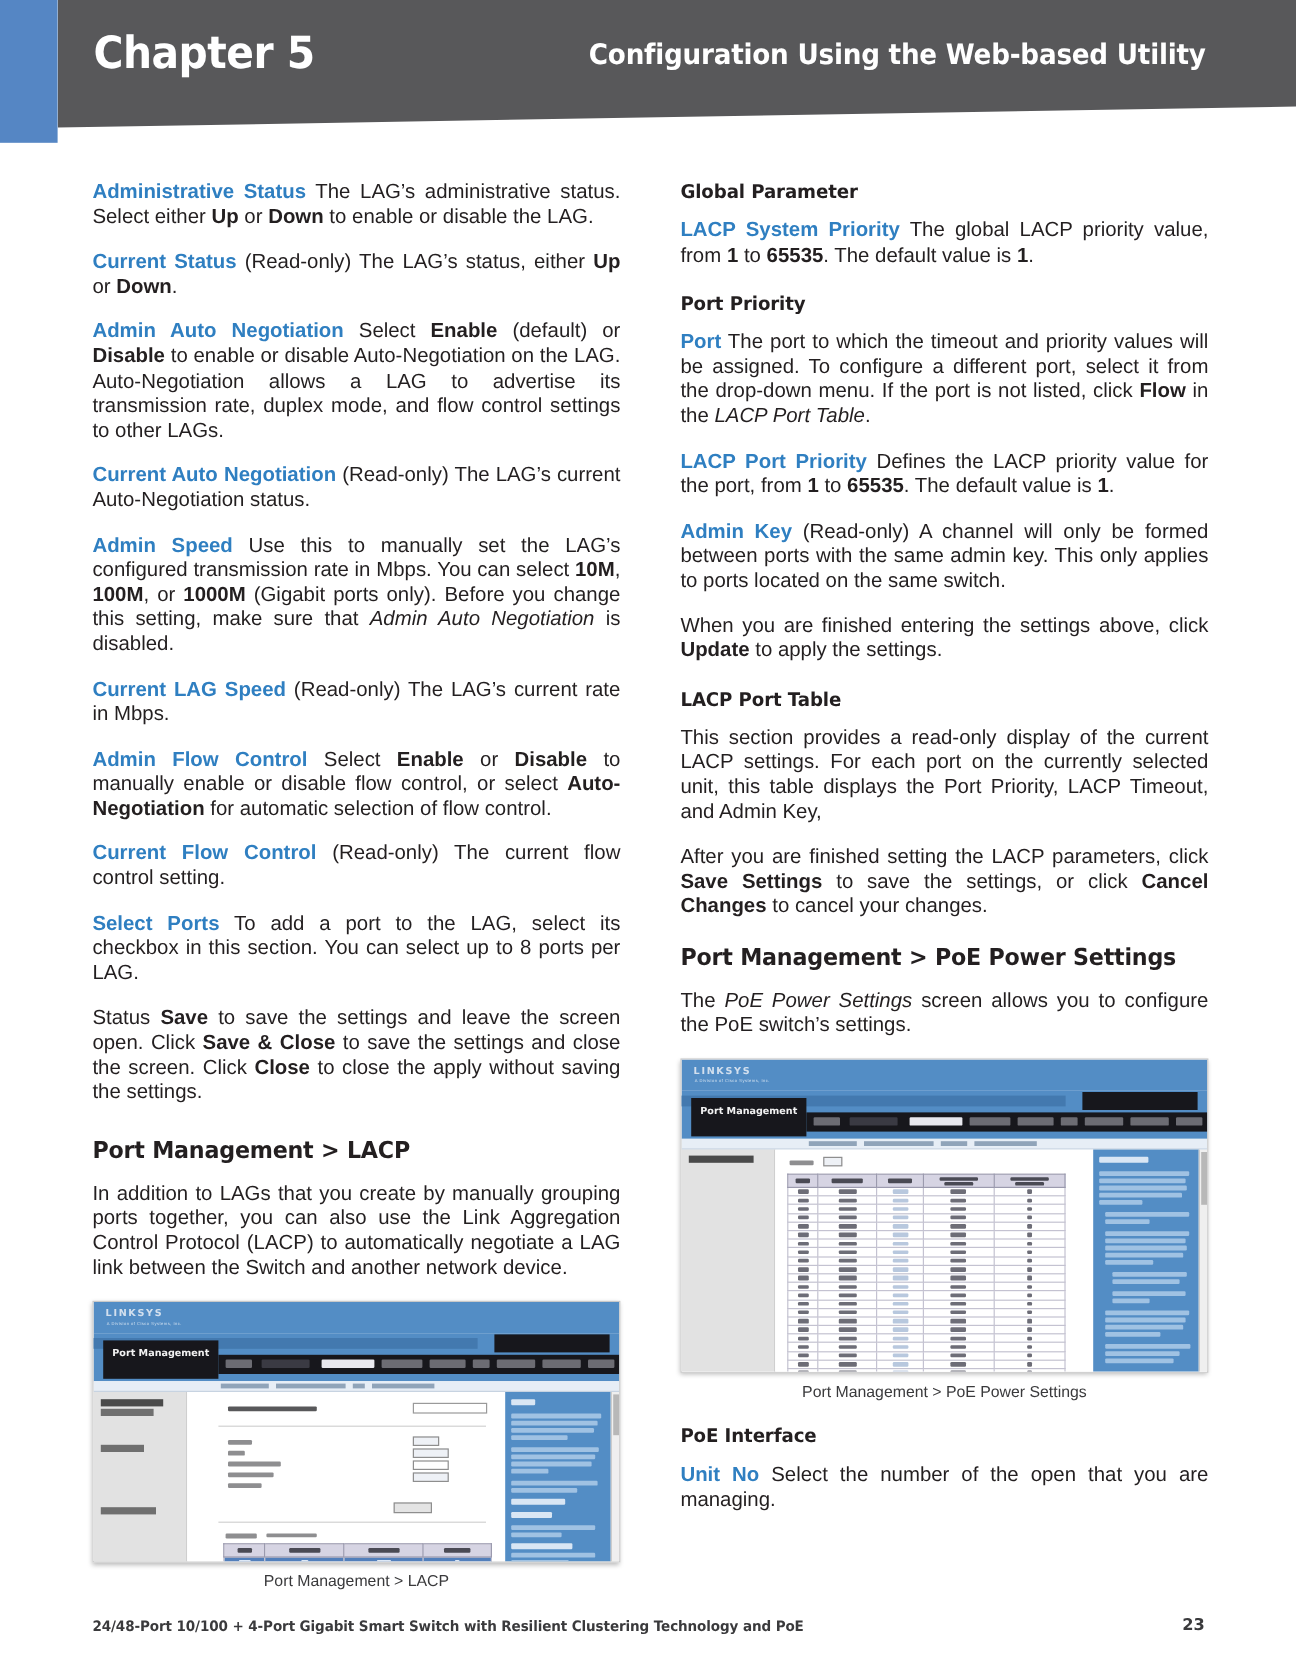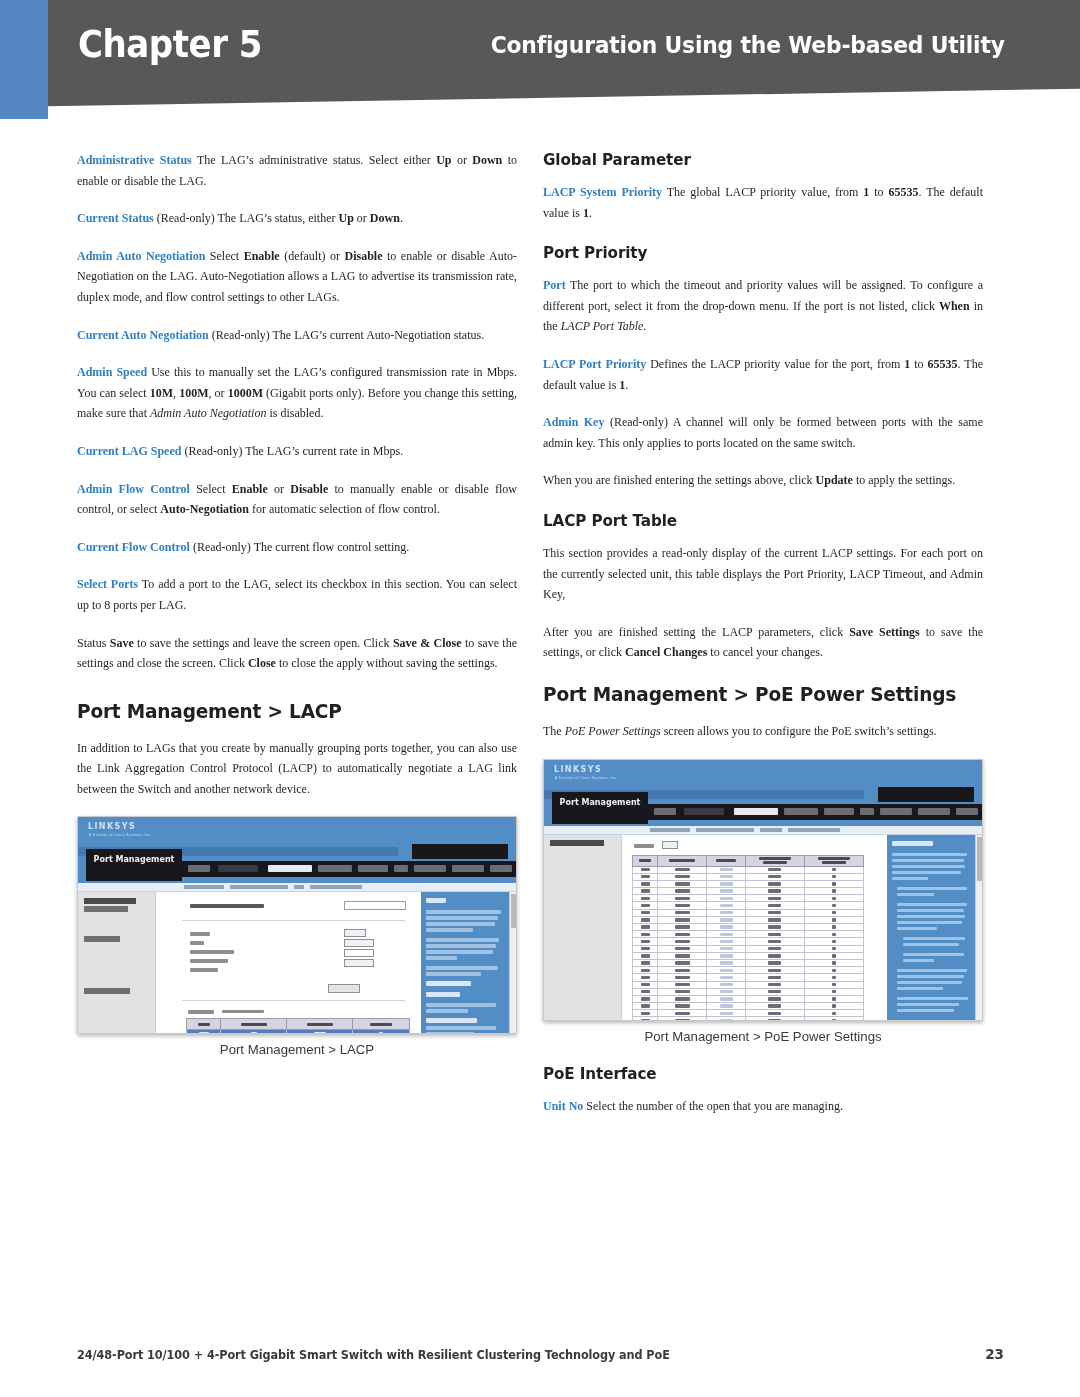--- a/index.html
+++ b/index.html
@@ -59,28 +59,28 @@
     white-space: nowrap;
   }
 
   
   .column {
     position: absolute;
     top: 150px;
     width: 440px;
   }
   #col-left  { left: 77px; }
-  #col-right { left: 543px; }
+  #col-right { left: 567px; }
 
   p.body {
     margin: 0 0 17px 0;
-    font-size: 12px;
+    font-size: 17px;
     line-height: 20.6px;
     text-align: justify;
-    font-family: Liberation Serif, serif;
+    font-family: Liberation Sans, sans-serif;
     color: #231f20;
     -webkit-hyphens: none; hyphens: none;
   }
   p.body.last { margin-bottom: 0; }
   .term {
     color: #2f7fc1;
     font-weight: bold;
   }
   .b { font-weight: bold; }
   .i { font-style: italic; }
@@ -424,21 +424,21 @@
   <h3 class="sub first">Global Parameter</h3>
 
   <p class="body">
     <span class="term">LACP System Priority</span><span> The global LACP priority value, from </span><span class="b">1</span><span> to </span><span class="b">65535</span><span>. The default value is </span><span class="b">1</span><span>.</span>
   </p>
 
   <h3 class="sub">Port Priority</h3>
 
 
   <p class="body">
-    <span class="term">Port</span><span>  The port to which the timeout and priority values will be assigned. To configure a different port, select it from the drop-down menu. If the port is not listed, click </span><span class="b">When</span><span> in the </span><span class="i">LACP Port Table</span><span>.</span>
+    <span class="term">Port</span><span>  The port to which the timeout and priority values will be assigned. To configure a different port, select it from the drop-down menu. If the port is not listed, click </span><span class="b">Flow</span><span> in the </span><span class="i">LACP Port Table</span><span>.</span>
   </p>
 
   <p class="body">
     <span class="term">LACP Port Priority</span><span>  Defines the LACP priority value for the port, from </span><span class="b">1</span><span> to </span><span class="b">65535</span><span>. The default value is </span><span class="b">1</span><span>.</span>
   </p>
 
 
   <p class="body">
     <span class="term">Admin Key</span><span>  (Read-only) A channel will only be formed between ports with the same admin key. This only applies to ports located on the same switch.</span>
   </p>

